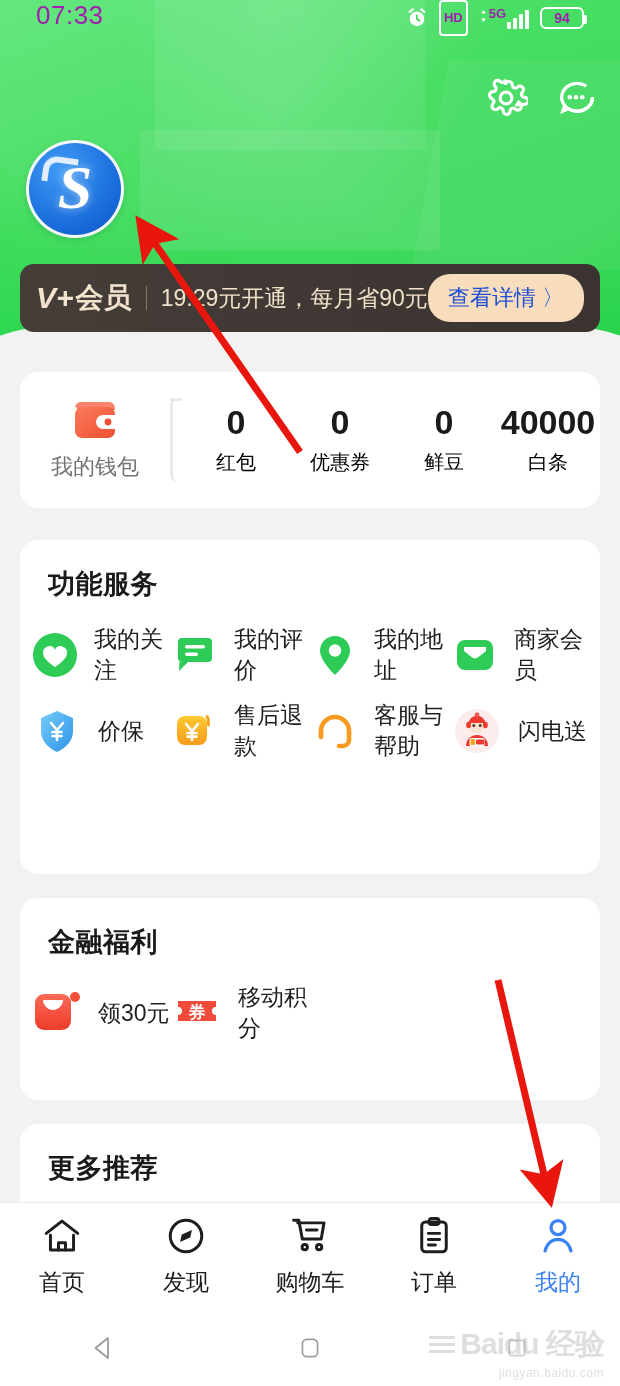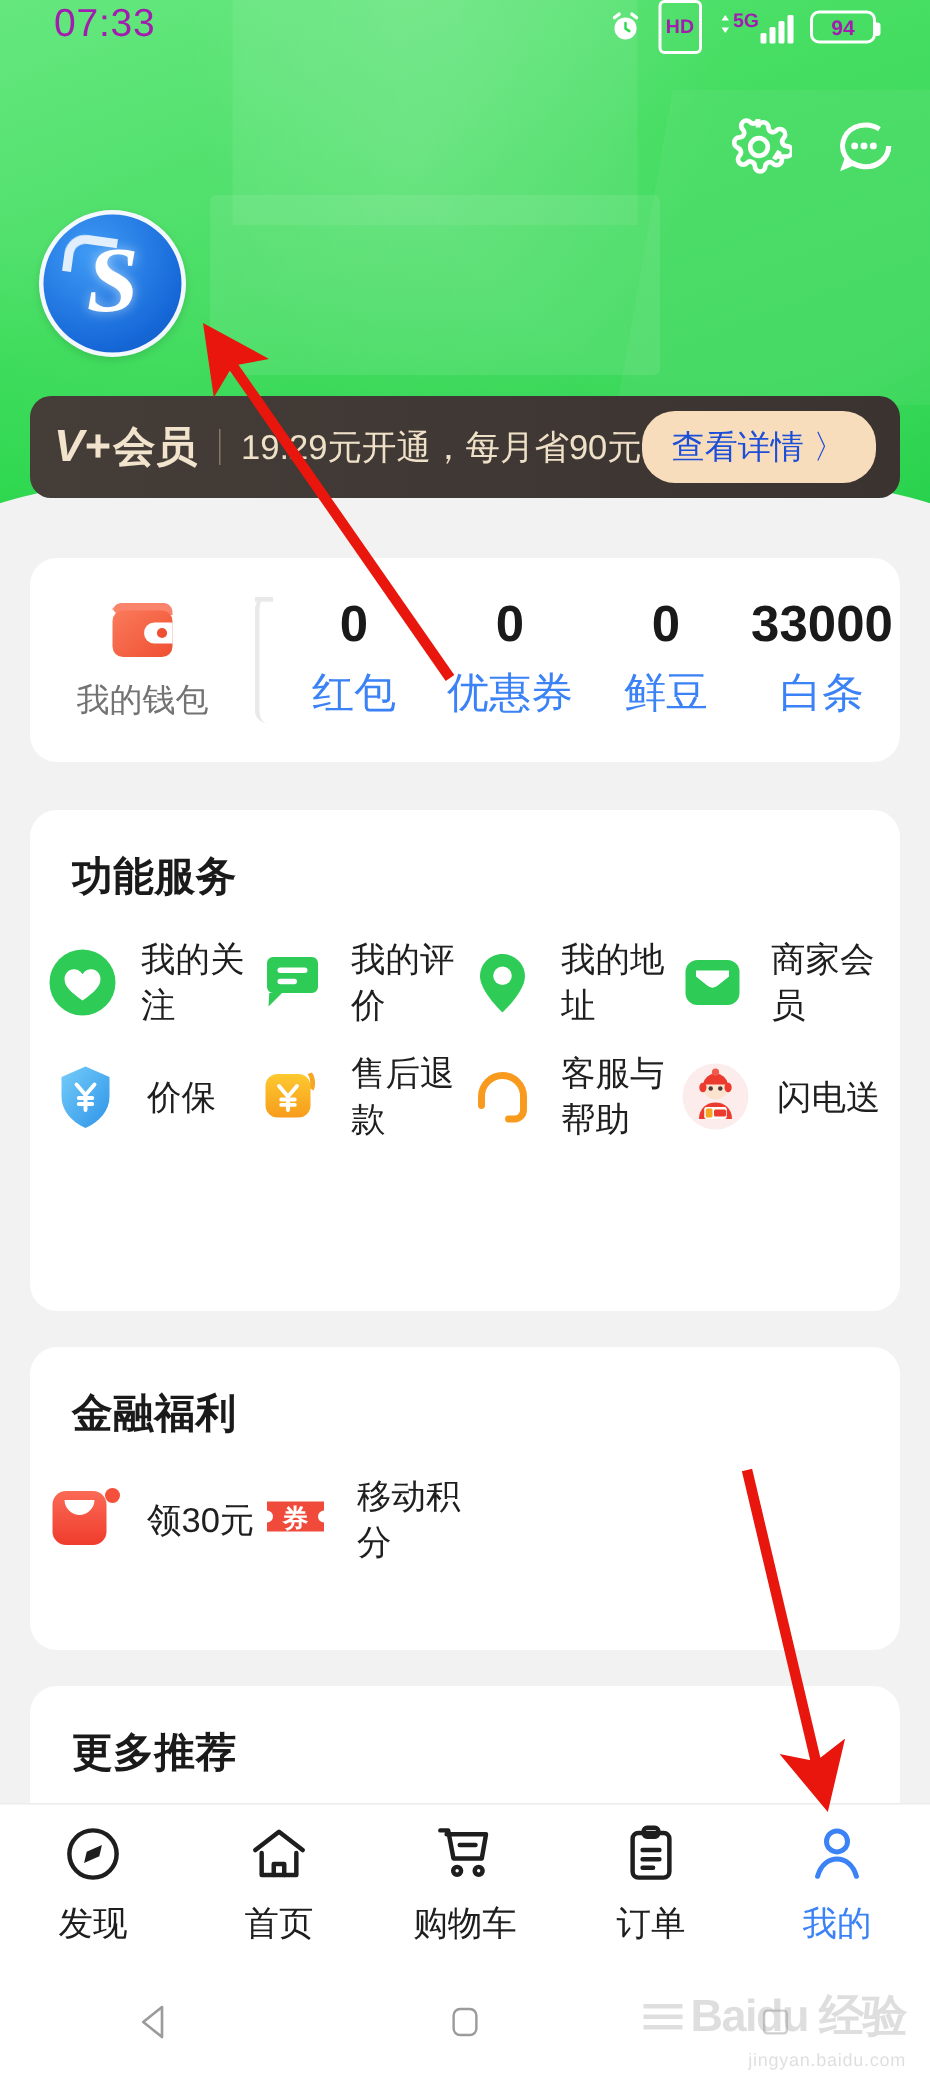--- a/index.html
+++ b/index.html
@@ -133,21 +133,21 @@
   .wallet-brace {
     width:14px; height:84px; border-left:3px solid #e9e9e9;
     border-radius:8px 0 0 8px; position:relative;
   }
   .wallet-brace::before,.wallet-brace::after{
     content:""; position:absolute; left:-3px; width:12px; height:3px; background:#e9e9e9;
   }
   .wallet-stats { flex:1; display:flex; }
   .stat { flex:1; display:flex; flex-direction:column; align-items:center; gap:10px; cursor:pointer; }
   .stat-num { font-size:34px; font-weight:700; color:#1a1a1a; line-height:1; }
-  .stat-lbl { font-size:28px; color:#3b82f6; }
+  .stat-lbl { font-size:20px; color:#000000; }
 
   
   .services-card { top:540px; height:334px; }
   .grid4 { display:flex; padding:22px 10px 0; }
   .grid4.row2 { padding-top:14px; }
   .gitem {
     flex:1; display:flex; flex-direction:row; align-items:center; gap:14px; cursor:pointer;
   }
   .gicon { width:54px; height:54px; display:flex; align-items:center; justify-content:center; }
   .glabel { font-size:23px; color:#1f1f1f; }
@@ -288,21 +288,21 @@
       </div>
       <div class="stat">
         <span class="stat-num">0</span>
         <span class="stat-lbl">优惠券</span>
       </div>
       <div class="stat">
         <span class="stat-num">0</span>
         <span class="stat-lbl">鲜豆</span>
       </div>
       <div class="stat">
-        <span class="stat-num">33000</span>
+        <span class="stat-num">40000</span>
         <span class="stat-lbl">白条</span>
       </div>
     </div>
   </div>
 
   <div class="card services-card">
     <div class="card-title">功能服务</div>
 
     <div class="grid4">
       <div class="gitem">
@@ -440,33 +440,33 @@
       <div class="gitem"></div>
     </div>
   </div>
 
   <div class="card more-card">
     <div class="card-title">更多推荐</div>
   </div>
 
   <div class="bottomnav">
     <div class="nav-item">
-      <svg width="42" height="42" viewBox="0 0 24 24" fill="none" stroke="currentColor" stroke-width="1.7">
-        <circle cx="12" cy="12" r="9"></circle>
-        <path d="M15.4 8.6 9.6 11.1l-1 4.3 5.8-2.5z" fill="currentColor" stroke="none"></path>
-      </svg>
-      <span class="nav-lbl">发现</span>
-    </div>
-    <div class="nav-item">
       <svg width="42" height="42" viewBox="0 0 24 24" fill="none" stroke="currentColor" stroke-width="1.7" stroke-linecap="round" stroke-linejoin="round">
         <path d="M3 10.5 12 3.5l9 7"></path>
           <path d="M5.4 11.6V20h13.2v-8.4"></path>
           <path d="M10 20v-4.2h4V20"></path>
       </svg>
       <span class="nav-lbl">首页</span>
+    </div>
+    <div class="nav-item">
+      <svg width="42" height="42" viewBox="0 0 24 24" fill="none" stroke="currentColor" stroke-width="1.7">
+        <circle cx="12" cy="12" r="9"></circle>
+        <path d="M15.4 8.6 9.6 11.1l-1 4.3 5.8-2.5z" fill="currentColor" stroke="none"></path>
+      </svg>
+      <span class="nav-lbl">发现</span>
     </div>
     <div class="nav-item">
       <svg width="42" height="42" viewBox="0 0 24 24" fill="none" stroke="currentColor" stroke-width="1.7" stroke-linecap="round" stroke-linejoin="round">
         <path d="M5 4.5h15l-1.6 9.2H7.6L5.6 3H2.6"></path>
         <path d="M10 8.6h6"></path>
         <circle cx="9" cy="18.4" r="1.5"></circle>
           <circle cx="17.2" cy="18.4" r="1.5"></circle>
       </svg>
       <span class="nav-lbl">购物车</span>
     </div>

